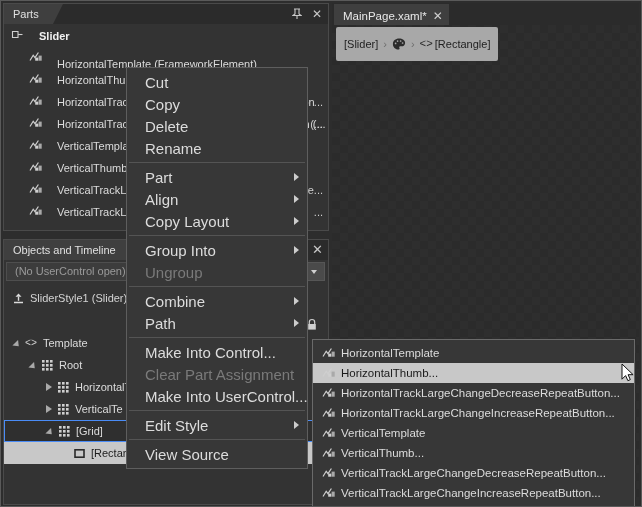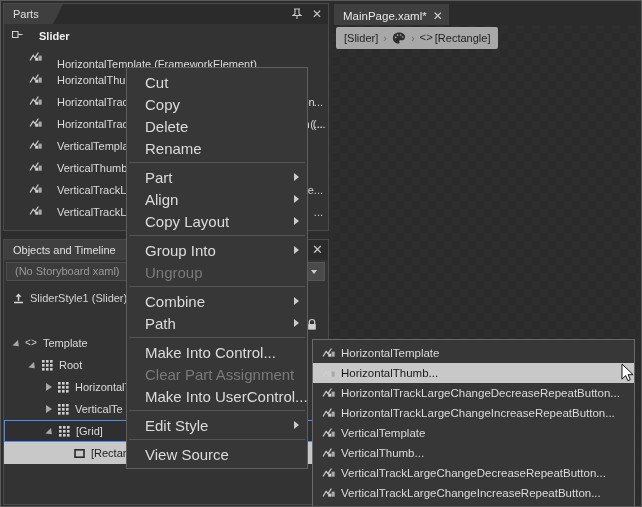--- a/index.html
+++ b/index.html
@@ -72,21 +72,21 @@
   #doc-tabstrip{position:absolute;left:331px;top:2px;right:2px;height:22px;background:#2b2b2b;}
   #doc-tab{position:absolute;left:2px;top:1px;height:24px;background:#3f3f3f;color:#e8e8e8;
            font-size:11.5px;line-height:21px;padding:0 6px 0 9px;display:flex;align-items:center;gap:6px;}
   #doc-tab .x{color:#d0d0d0;font-size:12px;}
   #artboard{position:absolute;left:331px;top:24px;right:2px;bottom:2px;
             background-color:#2b2b2b;
             background-image:
               linear-gradient(45deg,#2e2e2e 25%,transparent 25%,transparent 75%,#2e2e2e 75%),
               linear-gradient(45deg,#2e2e2e 25%,transparent 25%,transparent 75%,#2e2e2e 75%);
             background-size:16px 16px;background-position:0 0,8px 8px;}
-  #breadcrumb{position:absolute;left:335px;top:26px;height:22px;background:#a8a8a8;
+  #breadcrumb{position:absolute;left:335px;top:26px;height:34px;background:#a8a8a8;
               border-radius:2px;display:flex;align-items:center;padding:0 8px;gap:2px;}
   #breadcrumb .crumb{font-size:11px;color:#1e1e1e;}
   #breadcrumb .sep{color:#6e6e6e;font-size:11px;padding:0 3px;}
 
   
   #ctxmenu{position:absolute;left:125px;top:66px;width:182px;background:#373737;
            border:1px solid #5e5e5e;box-sizing:border-box;padding:3px 0;}
   .mi{height:22px;display:flex;align-items:center;padding-left:18px;padding-right:8px;
       font-size:15px;color:#dcdcdc;position:relative;white-space:nowrap;text-align:center;}
   .mi.disabled{color:#7a7a7a;}
@@ -240,21 +240,21 @@
 
   <div id="obj-panel">
     <div id="obj-tabstrip">
       <div id="obj-tab">
         <span>Objects and Timeline</span>
       </div>
       <span id="obj-close">✕</span>
     </div>
 
     <div id="storyboard-bar">
-      <span>(No Storyboard xaml)</span>
+      <span>(No UserControl open)</span>
     </div>
     <div id="storyboard-drop">
       <span class="caret-dn"></span>
     </div>
 
     <div id="style-row">
       <span class="ticon">
         <svg width="13" height="13" viewBox="0 0 13 13">
             <path d="M6.5 1.5l3 3.2h-6z" fill="#dcdcdc"></path>
             <path d="M6.5 4.8v4" stroke="#dcdcdc" stroke-width="1.4"></path>

